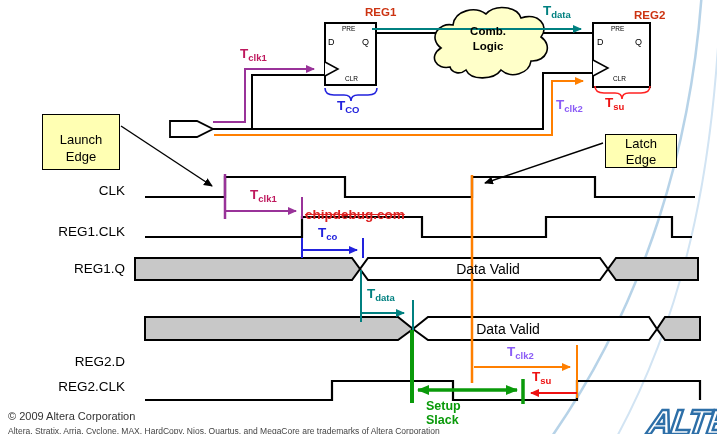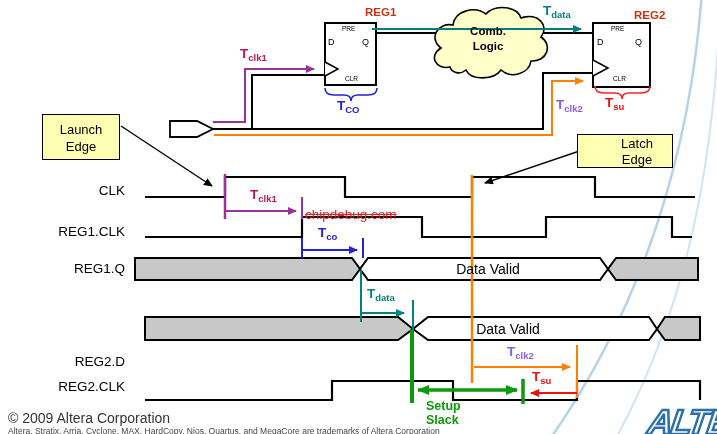--- a/index.html
+++ b/index.html
@@ -11,28 +11,28 @@
   .tlabel{font-weight:bold;font-size:13.5px;white-space:nowrap;}
   .tlabel sub{font-size:9.5px;vertical-align:-3px;font-weight:bold;}
   .purple{color:#be185d}
   .blue{color:#2222dd}
   .teal{color:#008080}
   .orange{color:#8b5cf6}
   .red{color:#ee1111}
   .green{color:#0a9a0a}
   .regtitle{font-weight:bold;font-size:11.5px;color:#cc3311;padding-left:34px;}
   .callout{background:#ffffb3;border:1.5px solid #000;text-align:center;
-           font-size:13px;line-height:17px;padding-top:6px;color:#000;}
+           font-size:13px;line-height:17px;padding-top:16px;color:#000;}
   .pin{font-size:9px;color:#000;}
   .pinsmall{font-size:6.5px;color:#000;}
   .cloudtext{font-weight:bold;font-size:11.5px;color:#000;text-align:center;width:60px;line-height:15px;}
   .datavalid{font-size:14px;color:#000;width:100px;text-align:center;}
-  .watermark{font-weight:normal;font-size:13.5px;color:#dd2222;text-decoration:line-through;}
+  .watermark{font-weight:bold;font-size:13.5px;color:#dd2222;text-decoration:line-through;}
   .slacktext{font-weight:bold;font-size:12.5px;}
-  .copyright{font-size:14px;color:#333;}
+  .copyright{font-size:11px;color:#333;}
   .trademarks{font-size:8.5px;color:#444;white-space:nowrap;}
   .logo{font-size:35px;font-style:italic;font-weight:bold;color:#ffffff;
         -webkit-text-stroke:2.5px #2d6fa8;letter-spacing:-2px;transform:skewX(-8deg);}
 </style>
 </head>
 <body>
 
 <div id="slide">
 
   <svg width="717" height="434" viewBox="0 0 717 434">
@@ -170,21 +170,21 @@
   <div class="abs tlabel purple" style="left:240px;top:46px;"><span>T</span><sub>clk1</sub></div>
   <div class="abs tlabel blue" style="left:337px;top:98px;"><span>T</span><sub>CO</sub></div>
   <div class="abs tlabel teal" style="left:543px;top:3px;"><span>T</span><sub>data</sub></div>
   <div class="abs tlabel orange" style="left:556px;top:97px;"><span>T</span><sub>clk2</sub></div>
   <div class="abs tlabel red" style="left:605px;top:95px;"><span>T</span><sub>su</sub></div>
 
   <div class="abs callout" style="left:42px;top:114px;width:76px;height:38px;">
     <div>Launch</div>
     <div>Edge</div>
   </div>
-  <div class="abs callout" style="left:577px;top:134px;width:70px;height:31px;padding-top:1px;line-height:16px;padding-left:24px;">
+  <div class="abs callout" style="left:605px;top:134px;width:70px;height:31px;padding-top:1px;line-height:16px;">
     <div>Latch</div>
     <div>Edge</div>
   </div>
 
   <div class="abs rowlabel" style="left:50px;top:183px;">CLK</div>
   <div class="abs rowlabel" style="left:50px;top:224px;">REG1.CLK</div>
   <div class="abs rowlabel" style="left:50px;top:261px;">REG1.Q</div>
   <div class="abs rowlabel" style="left:50px;top:322px;margin-top:32px;">REG2.D</div>
   <div class="abs rowlabel" style="left:50px;top:379px;">REG2.CLK</div>
 

